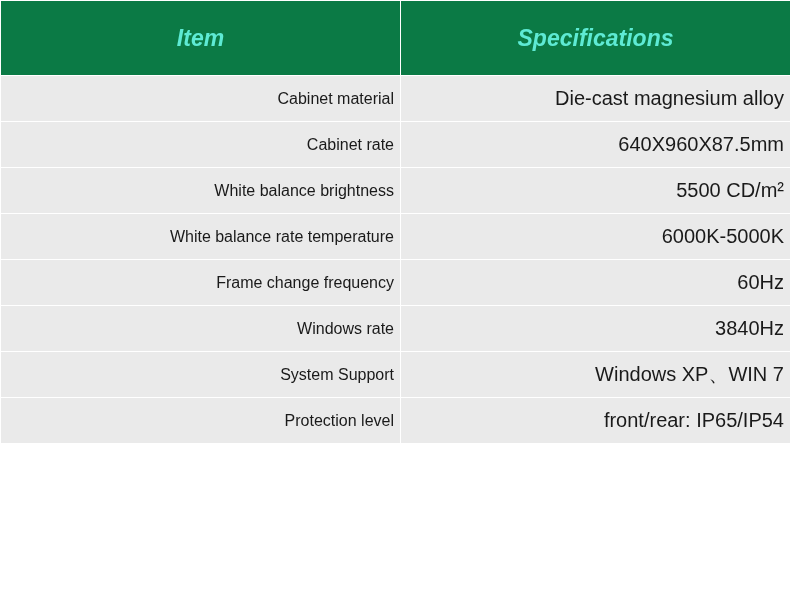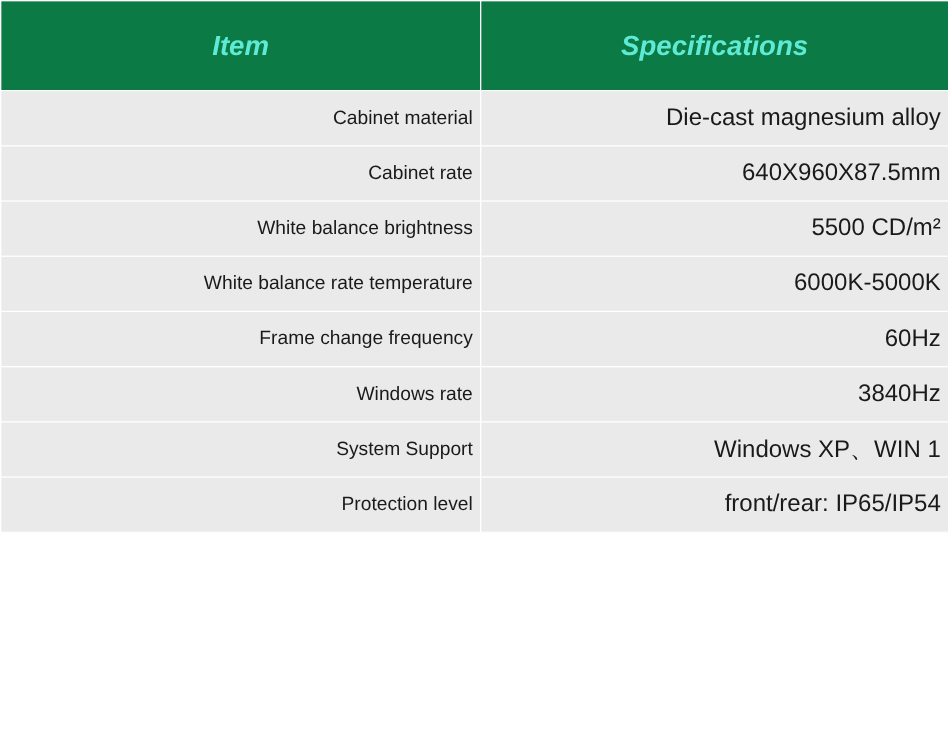--- a/index.html
+++ b/index.html
@@ -85,20 +85,20 @@
     <tr>
       <td class="cell-item">Frame change frequency</td>
       <td class="cell-spec">60Hz</td>
     </tr>
     <tr>
       <td class="cell-item">Windows rate</td>
       <td class="cell-spec">3840Hz</td>
     </tr>
     <tr>
       <td class="cell-item">System Support</td>
-      <td class="cell-spec">Windows XP、WIN 1</td>
+      <td class="cell-spec">Windows XP、WIN 7</td>
     </tr>
     <tr>
       <td class="cell-item">Protection level</td>
       <td class="cell-spec">front/rear: IP65/IP54</td>
     </tr>
   </tbody>
 </table>
 
 </body></html>

